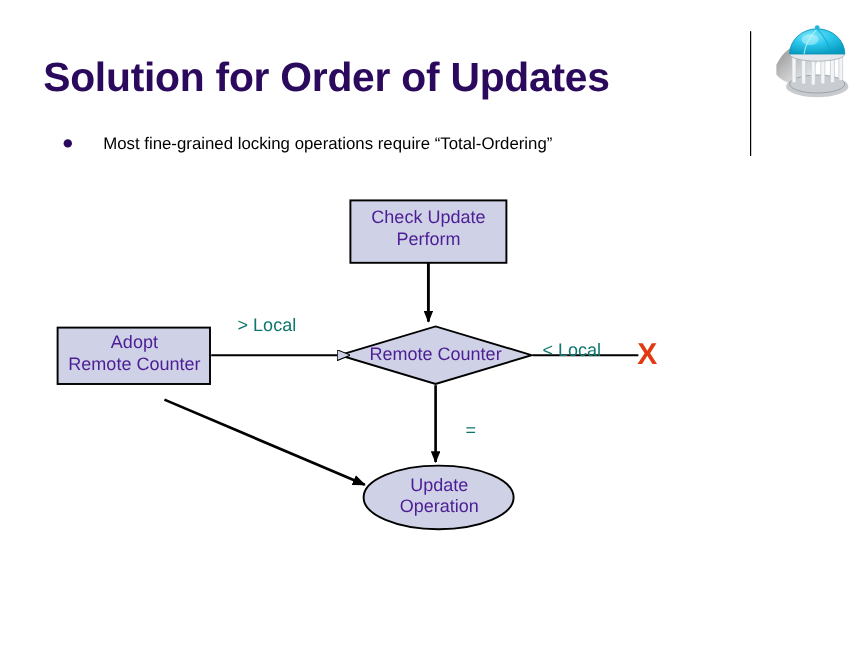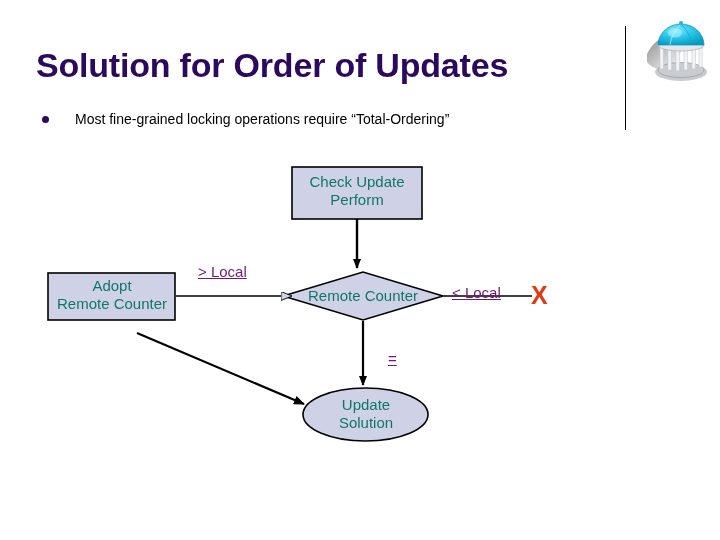--- a/index.html
+++ b/index.html
@@ -51,21 +51,21 @@
     position: absolute;
     left: 645px;
     top: 12px;
     width: 70px;
     height: 74px;
   }
 
   
   #bullet-row {
     position: absolute;
-    left: 42px;
+    left: 53px;
     top: 111px;
     width: 560px;
     height: 22px;
     text-align: center;
   }
   #bullet-marker {
     position: absolute;
     left: 0px;
     top: 5px;
     width: 7px;
@@ -88,32 +88,31 @@
     left: 0;
     top: 0;
     width: 720px;
     height: 540px;
   }
 
   .node-label {
     position: absolute;
     text-align: center;
     font-size: 15px;
+    color: #4c1d95;
+    line-height: 1.22;
+    white-space: nowrap;
+    pointer-events: none;
+  }
+
+  .edge-label {
+    position: absolute;
+    font-size: 15px;
     color: #0f766e;
-    line-height: 1.22;
-    white-space: nowrap;
-    pointer-events: none;
-  }
-
-  .edge-label {
-    position: absolute;
-    font-size: 15px;
-    color: #701a75;
-    white-space: nowrap;
-    text-decoration: underline;
+    white-space: nowrap;
   }
 
   #x-mark {
     position: absolute;
     left: 531px;
     top: 283px;
     font-size: 25px;
     font-weight: bold;
     color: #e03a12;
     line-height: 1;
@@ -222,21 +221,21 @@
     <span>Adopt</span><br>
     <span>Remote Counter</span>
   </div>
 
   <div class="node-label" id="label-remote-ctr">
     <span>Remote Counter</span>
   </div>
 
   <div class="node-label" id="label-perform-op">
     <span>Update</span><br>
-    <span>Solution</span>
+    <span>Operation</span>
   </div>
 
   <div class="edge-label" id="label-gt-local">&gt; Local</div>
 
   <div class="edge-label" id="label-lt-local">&lt; Local</div>
 
   <div class="edge-label" id="label-eq">=</div>
 
   <div id="x-mark">X</div>
 

